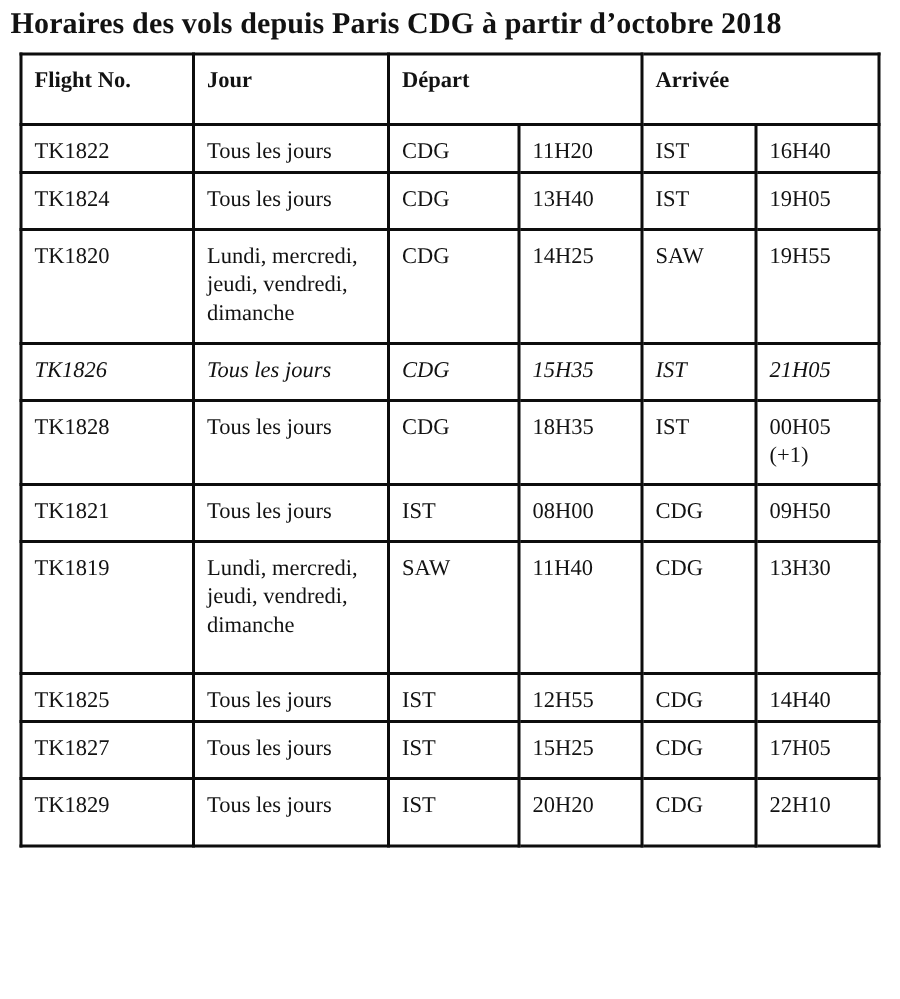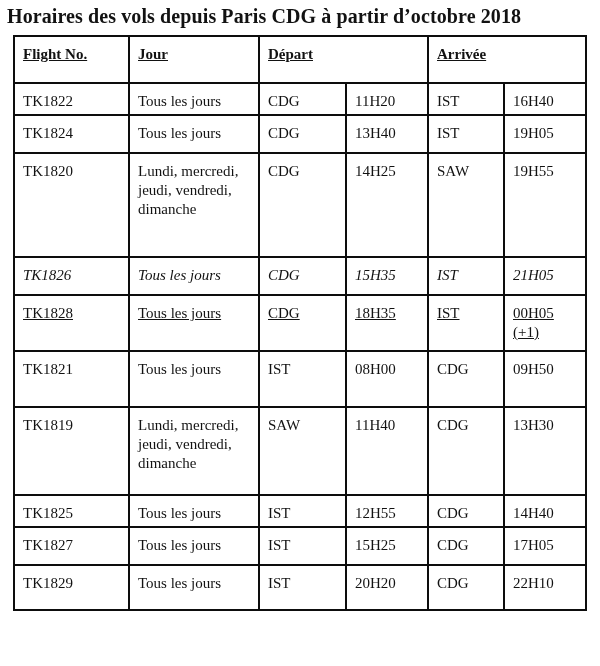--- a/index.html
+++ b/index.html
@@ -40,21 +40,20 @@
     vertical-align: top;
     text-align: left;
     font-size: 15px;
     line-height: 19px;
     padding: 8px 3px 3px 8px;
     box-sizing: border-box;
     overflow: hidden;
   }
   table.flights th {
     font-weight: bold;
-    text-decoration: underline;
   }
   table.flights td {
     font-weight: normal;
   }
 </style>
 </head>
 <body>
 
 <div class="page">
 
@@ -87,45 +86,45 @@
           <td>16H40</td>
         </tr>
         <tr style="height: 38px;">
           <td>TK1824</td>
           <td>Tous les jours</td>
           <td>CDG</td>
           <td>13H40</td>
           <td>IST</td>
           <td>19H05</td>
         </tr>
-        <tr style="height: 104px; margin-top: 27px;">
+        <tr style="height: 76px; margin-top: 27px;">
           <td>TK1820</td>
           <td>Lundi, mercredi, jeudi, vendredi, dimanche</td>
           <td>CDG</td>
           <td>14H25</td>
           <td>SAW</td>
           <td>19H55</td>
         </tr>
         <tr style="height: 38px; font-style: italic;">
           <td>TK1826</td>
           <td>Tous les jours</td>
           <td>CDG</td>
           <td>15H35</td>
           <td>IST</td>
           <td>21H05</td>
         </tr>
-        <tr style="height: 56px; text-decoration: underline;">
+        <tr style="height: 56px;">
           <td>TK1828</td>
           <td>Tous les jours</td>
           <td>CDG</td>
           <td>18H35</td>
           <td>IST</td>
           <td>00H05 (+1)</td>
         </tr>
-        <tr style="height: 56px;">
+        <tr style="height: 38px;">
           <td>TK1821</td>
           <td>Tous les jours</td>
           <td>IST</td>
           <td>08H00</td>
           <td>CDG</td>
           <td>09H50</td>
         </tr>
         <tr style="height: 88px;">
           <td>TK1819</td>
           <td>Lundi, mercredi, jeudi, vendredi, dimanche</td>

